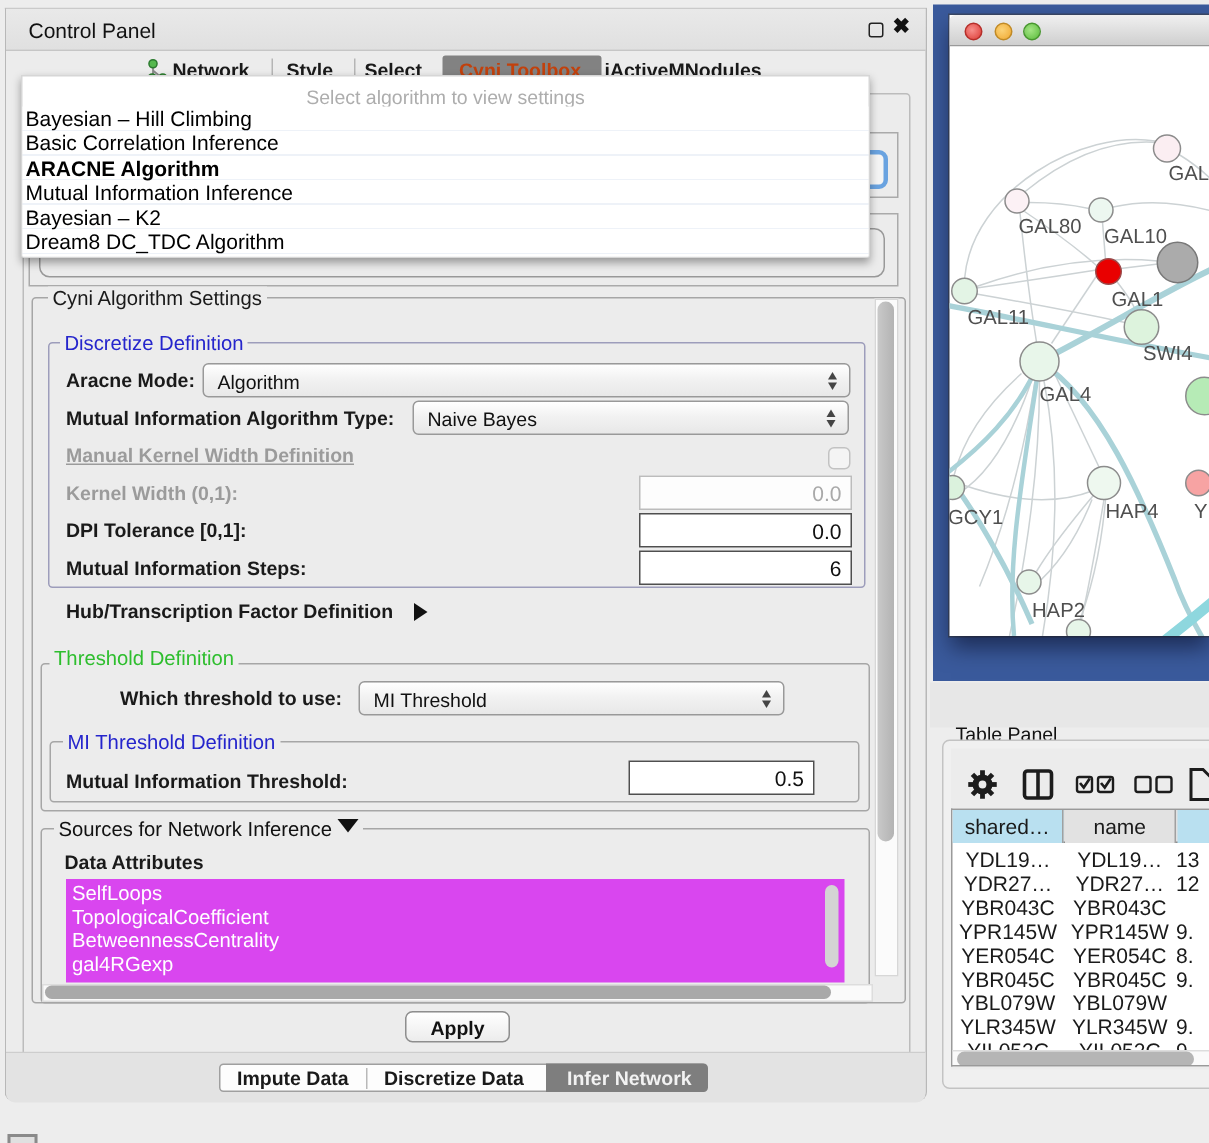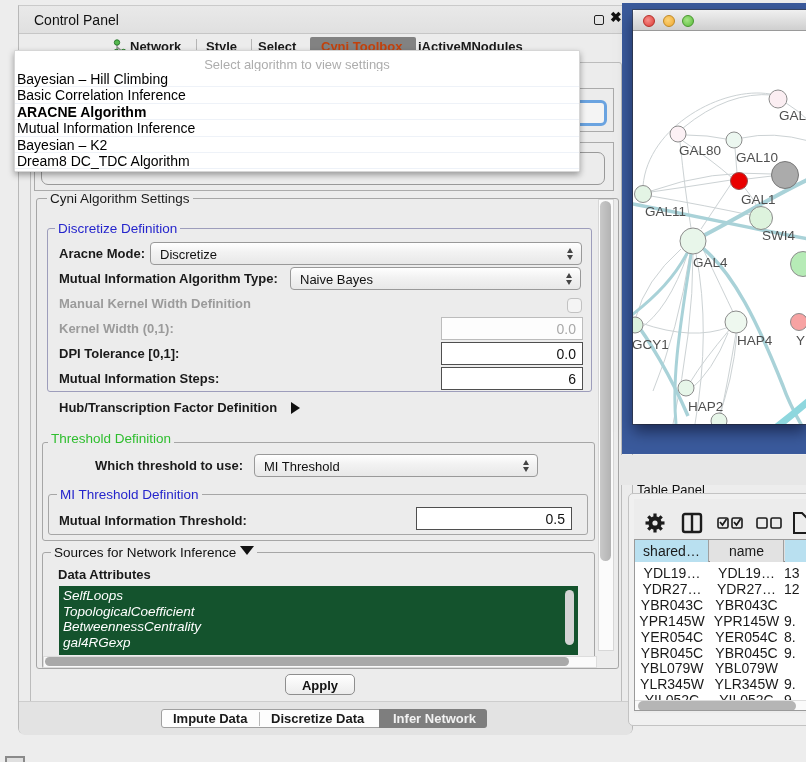--- a/index.html
+++ b/index.html
@@ -15,21 +15,21 @@
 .combo .tx { position:absolute; left:9px; top:4px; }
 .spin { position:absolute; right:7px; top:4px; width:7px; height:14px; }
 .spin:before { content:""; position:absolute; left:0; top:1px; border-left:3.5px solid transparent; border-right:3.5px solid transparent; border-bottom:5px solid #444; }
 .spin:after { content:""; position:absolute; left:0; bottom:1px; border-left:3.5px solid transparent; border-right:3.5px solid transparent; border-top:5px solid #444; }
 .field { position:absolute; height:23px; background:#fff; border:1px solid #4f4f4f; font-size:14px; color:#111; text-align:right; padding:3px 6px 0 0; }
 </style>
 </head>
 <body>
 <div id="page">
 
-<div class="abs" style="left:3px; top:5px; width:615px; height:729px; background:#ececec; border:1px solid #b8b8b8; border-top-color:#cacaca; border-radius:0 0 6px 6px;margin-left:15px;">
+<div class="abs" style="left:3px; top:5px; width:615px; height:729px; background:#ececec; border:1px solid #b8b8b8; border-top-color:#cacaca; border-radius:0 0 6px 6px;">
 
   <div class="abs" style="left:0; top:0; width:100%; height:28px; background:linear-gradient(#e9e9e9,#e0e0e0); border-bottom:1px solid #c6c6c6;">
     <div class="abs" style="left:15px; top:6px; font-size:14px; color:#111;">Control Panel</div>
     <div class="abs" style="left:575px; top:9px; width:10px; height:10px; border:1.5px solid #222; border-radius:2px;"></div>
     <div class="abs" style="left:591px; top:3px; font-size:14px; font-weight:bold; color:#111;">✖</div>
   </div>
 
   <div class="abs" style="left:0; top:28px; width:100%; height:26px;">
     <div class="abs" style="left:291px; top:3px; width:106px; height:23px; background:#828282; border-radius:2px;"></div>
     <svg class="abs" style="left:93px; top:5px;" width="16" height="17" viewBox="0 0 16 17">
@@ -60,31 +60,31 @@
   <div class="grpT" style="left:28px; top:185px; color:#1a1a1a;">Cyni Algorithm Settings</div>
 
   <div class="abs" style="left:579px; top:193px; width:16px; height:452px; background:#fbfbfb; border:1px solid #d7d7d7;"></div>
   <div class="abs" style="left:581px; top:195px; width:11px; height:360px; background:linear-gradient(90deg,#c9c9c9,#b3b3b3); border-radius:6px;"></div>
 
   <div class="grp" style="left:28px; top:222px; width:545px; height:164px; border-color:#9d9dbb;"></div>
   <div class="grpT" style="left:36px; top:215px; color:#2525cc;">Discretize Definition</div>
 
   <div class="abs lbl" style="left:40px; top:240px;">Aracne Mode:</div>
   <div class="combo" style="left:131px; top:236px; width:432px;">
-        <span class="tx">Discretize</span>
+        <span class="tx">Algorithm</span>
         <span class="spin"></span>
       </div>
 
   <div class="abs lbl" style="left:40px; top:265px;">Mutual Information Algorithm Type:</div>
   <div class="combo" style="left:271px; top:261px; width:291px;">
         <span class="tx">Naive Bayes</span>
         <span class="spin"></span>
       </div>
 
-  <div class="abs lbl gray" style="left:40px; top:290px;">Manual Kernel Width Definition</div>
+  <div class="abs lbl gray" style="left:40px; top:290px;text-decoration:underline;">Manual Kernel Width Definition</div>
   <div class="abs" style="left:548px; top:292px; width:15px; height:15px; border:1px solid #c2c2c2; border-radius:4px; background:#f4f4f4;"></div>
 
   <div class="abs lbl gray" style="left:40px; top:315px;">Kernel Width (0,1):</div>
   <div class="field" style="left:422px; top:311px; width:142px; border-color:#bcbcbc; color:#a9a9a9; background:#fdfdfd;">0.0</div>
 
   <div class="abs lbl" style="left:40px; top:340px;">DPI Tolerance [0,1]:</div>
   <div class="field" style="left:422px; top:336px; width:142px;">0.0</div>
 
   <div class="abs lbl" style="left:40px; top:365px;">Mutual Information Steps:</div>
   <div class="field" style="left:422px; top:361px; width:142px;">6</div>
@@ -97,26 +97,26 @@
 
   <div class="abs lbl" style="left:76px; top:452px;">Which threshold to use:</div>
   <div class="combo" style="left:235px; top:448px; width:284px;">
         <span class="tx">MI Threshold</span>
         <span class="spin"></span>
       </div>
 
   <div class="grp" style="left:29px; top:488px; width:540px; height:41px;"></div>
   <div class="grpT" style="left:38px; top:481px; color:#2525cc;">MI Threshold Definition</div>
   <div class="abs lbl" style="left:40px; top:507px;">Mutual Information Threshold:</div>
-  <div class="field" style="left:397px; top:501px; width:156px;">0.5</div>
+  <div class="field" style="left:415px; top:501px; width:124px;">0.5</div>
 
   <div class="grp" style="left:23px; top:546px; width:553px; height:117px;"></div>
   <div class="abs" style="left:32px; top:539px; background:#ececec; padding:0 3px; font-size:13.5px; color:#111; white-space:nowrap;">Sources for Network Inference <span style="display:inline-block; width:0; height:0; border-left:7px solid transparent; border-right:7px solid transparent; border-top:9px solid #111; vertical-align:2px;"></span></div>
   <div class="abs lbl" style="left:39px; top:561px;">Data Attributes</div>
-  <div class="abs" style="left:40px; top:580px; width:519px; height:69px; background:#14532d; overflow:hidden;font-style:italic;">
+  <div class="abs" style="left:40px; top:580px; width:519px; height:69px; background:#d946ef; overflow:hidden;">
     <div style="font-size:13.5px; color:#fff; padding-left:4px; line-height:15.7px; padding-top:2px;">SelfLoops<br>TopologicalCoefficient<br>BetweennessCentrality<br>gal4RGexp</div>
     <div class="abs" style="left:506px; top:4px; width:9px; height:55px; background:#d4d4d4; border-radius:5px;"></div>
   </div>
 
   <div class="abs" style="left:24px; top:650px; width:554px; height:12px; background:#fafafa; border:1px solid #ddd;"></div>
   <div class="abs" style="left:26px; top:651px; width:524px; height:9px; background:#a9a9a9; border-radius:5px;"></div>
 
   <div class="abs" style="left:266px; top:668px; width:70px; height:21px; background:linear-gradient(#ffffff,#ececec); border:1px solid #8e8e8e; border-radius:5px; text-align:center; font-size:13px; font-weight:bold; color:#111; padding-top:3px;">Apply</div>
 
   <div class="abs" style="left:0; top:695px; width:100%; height:34px; background:#e3e3e3; border-top:1px solid #cdcdcd; border-radius:0 0 6px 6px;"></div>

